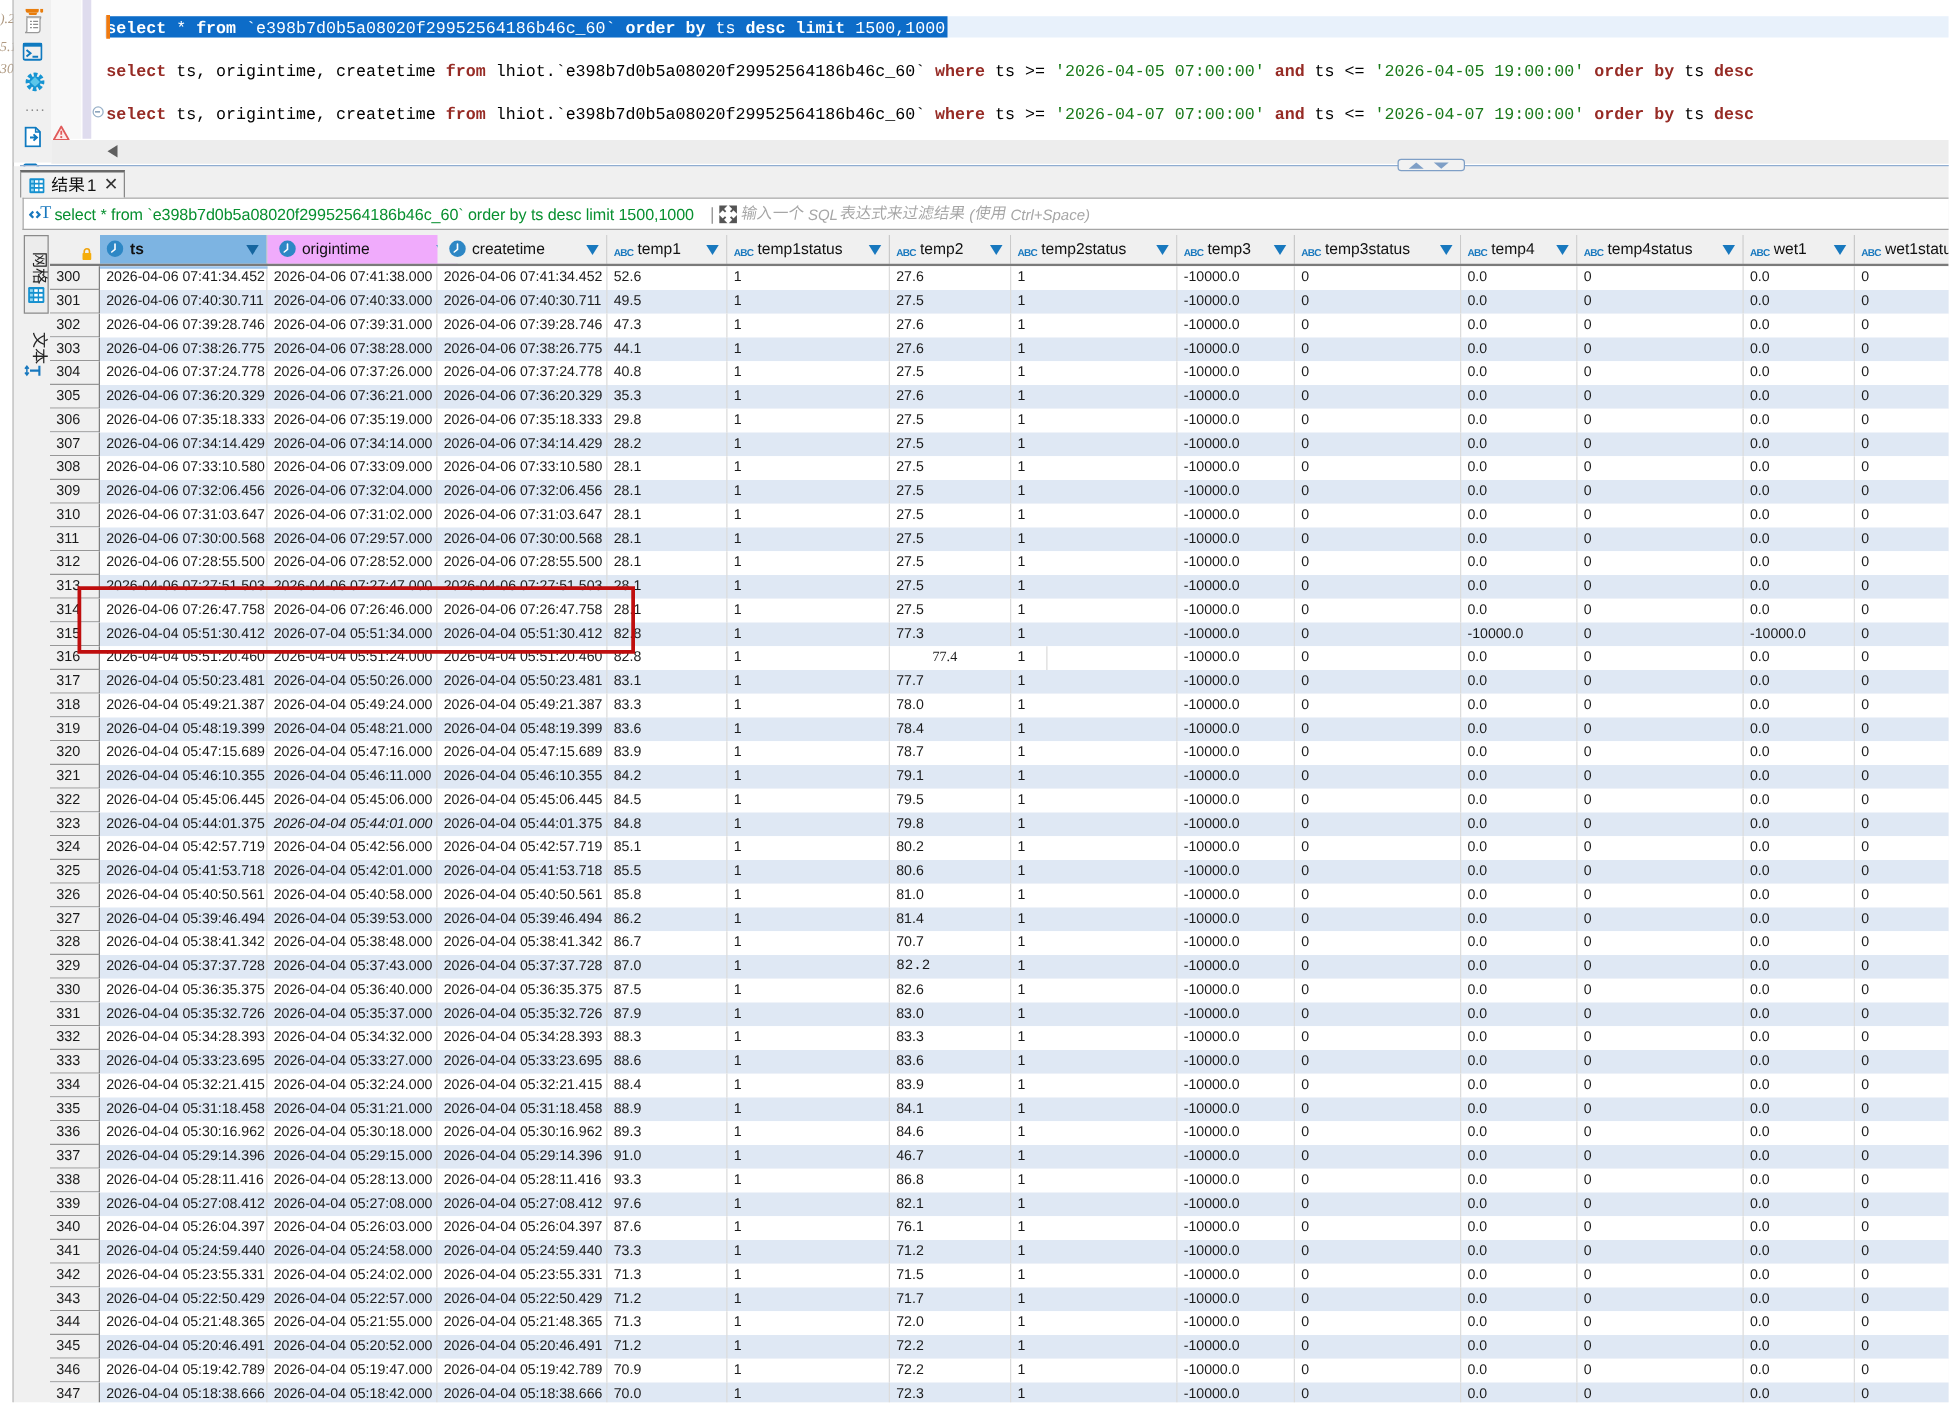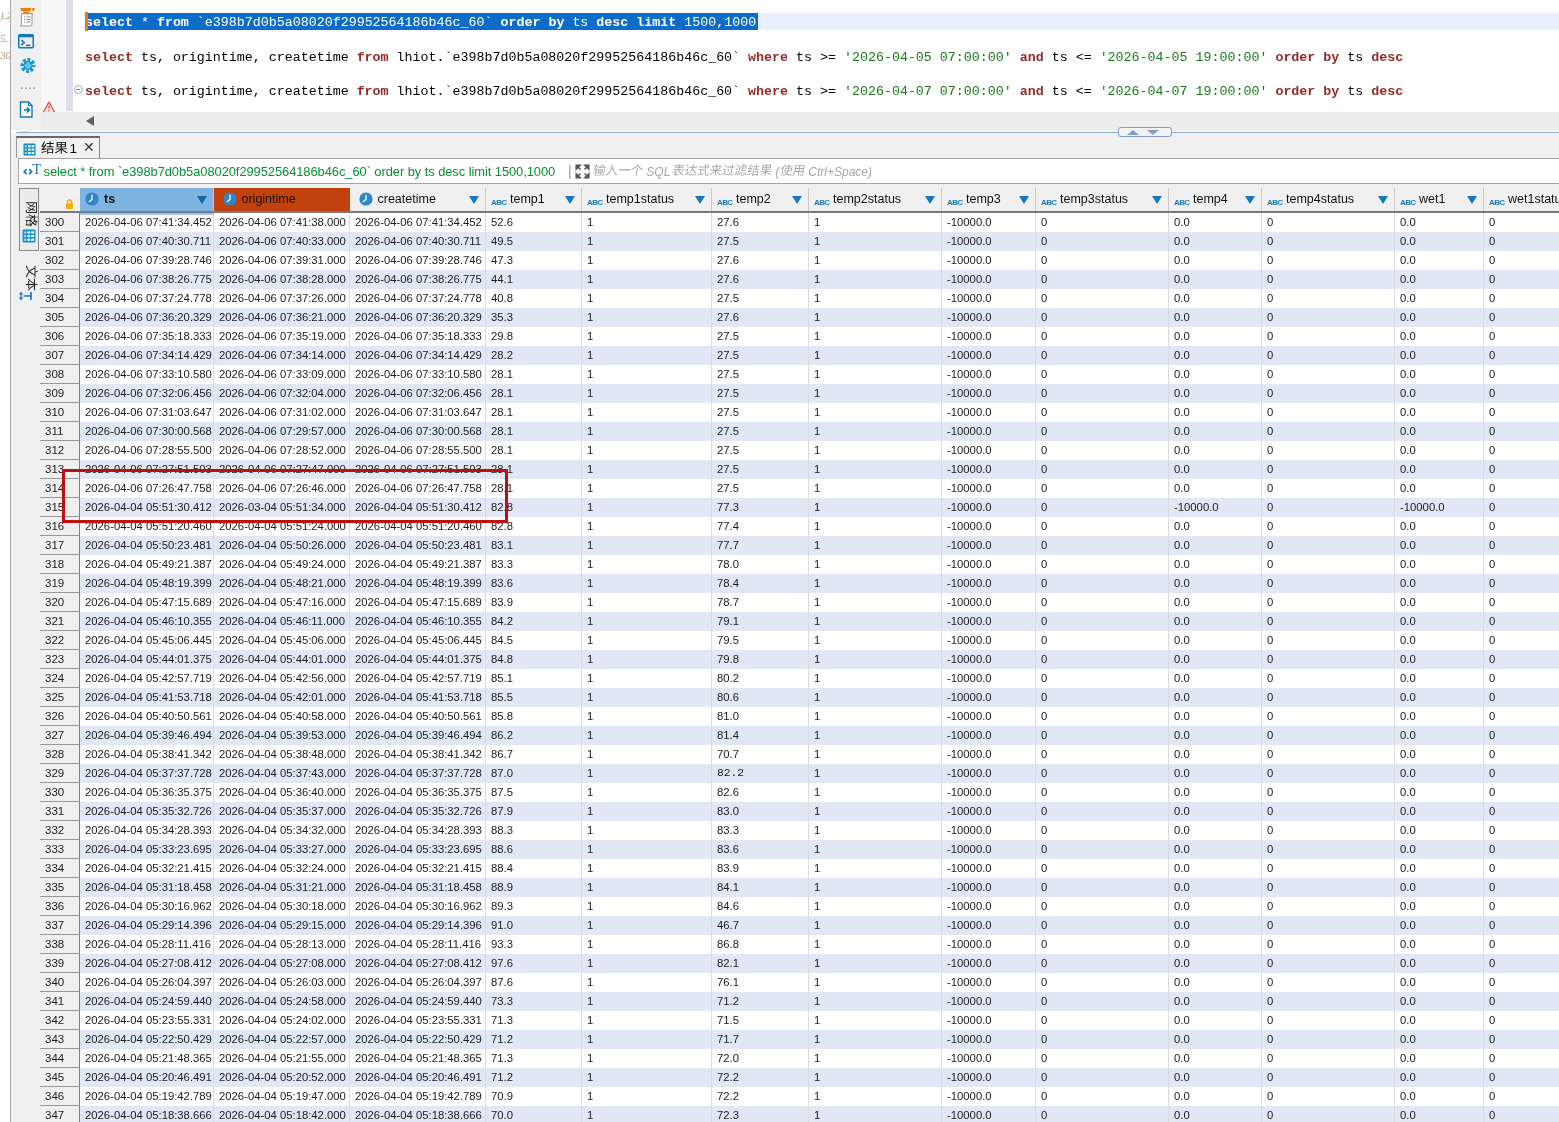--- a/index.html
+++ b/index.html
@@ -220,21 +220,21 @@
           </svg></span>
       </div>
     <div class="hc" style="left:40px;width:134px;background:#7db4e2;">
         <span class="hic" style="left:5px;"><svg width="14" height="14" viewBox="0 0 14 14">
             <circle cx="7" cy="7" r="6.6" fill="#2d87c5"></circle>
             <path d="M7 3.2 L7 7.4 L4.4 9.6" stroke="#fff" stroke-width="1.3" fill="none" stroke-linecap="round"></path>
           </svg></span>
         <span class="hlb" style="left:24px;font-weight:bold;">ts</span>
         <span class="tri" style="border-top-color:#15659f"></span>
       </div>
-      <div class="hc" style="left:174px;width:152px;background:#c2410c;">
+      <div class="hc" style="left:174px;width:152px;background:#f0abfc;">
         <span class="hic" style="left:8.5px;"><svg width="14" height="14" viewBox="0 0 14 14">
             <circle cx="7" cy="7" r="6.6" fill="#2d87c5"></circle>
             <path d="M7 3.2 L7 7.4 L4.4 9.6" stroke="#fff" stroke-width="1.3" fill="none" stroke-linecap="round"></path>
           </svg></span>
         <span class="hlb" style="left:27.5px;">origintime</span>
         <span class="tri" style="border-top-color:#1878be"></span>
       </div>
       <div class="hc" style="left:310px;width:136px;background:#f0f0f0;">
         <span class="hic" style="left:8.5px;"><svg width="14" height="14" viewBox="0 0 14 14">
             <circle cx="7" cy="7" r="6.6" fill="#2d87c5"></circle>
@@ -550,41 +550,41 @@
         <div class="dc" style="left:902px;width:94px;">-10000.0</div>
         <div class="dc" style="left:996px;width:133px;">0</div>
         <div class="dc" style="left:1129px;width:93px;">0.0</div>
         <div class="dc" style="left:1222px;width:133px;">0</div>
         <div class="dc" style="left:1355px;width:89px;">0.0</div>
         <div class="dc" style="left:1444px;width:116px;">0</div>
       </div>
       <div class="row" style="top:310.5px;background:#dfe8f4;">
         <div class="rn">315</div>
         <div class="dc" style="left:40px;width:134px;">2026-04-04 05:51:30.412</div>
-        <div class="dc" style="left:174px;width:136px;">2026-03-04 05:51:34.000</div>
+        <div class="dc" style="left:174px;width:136px;">2026-07-04 05:51:34.000</div>
         <div class="dc" style="left:310px;width:136px;">2026-04-04 05:51:30.412</div>
         <div class="dc" style="left:446px;width:96px;">82.8</div>
         <div class="dc" style="left:542px;width:130px;">1</div>
         <div class="dc" style="left:672px;width:97px;">77.3</div>
         <div class="dc" style="left:769px;width:133px;">1</div>
         <div class="dc" style="left:902px;width:94px;">-10000.0</div>
         <div class="dc" style="left:996px;width:133px;">0</div>
         <div class="dc" style="left:1129px;width:93px;">-10000.0</div>
         <div class="dc" style="left:1222px;width:133px;">0</div>
         <div class="dc" style="left:1355px;width:89px;">-10000.0</div>
         <div class="dc" style="left:1444px;width:116px;">0</div>
       </div>
       <div class="row" style="top:329.5px;background:#fff;">
         <div class="rn">316</div>
         <div class="dc" style="left:40px;width:134px;">2026-04-04 05:51:20.460</div>
         <div class="dc" style="left:174px;width:136px;">2026-04-04 05:51:24.000</div>
         <div class="dc" style="left:310px;width:136px;">2026-04-04 05:51:20.460</div>
         <div class="dc" style="left:446px;width:96px;">82.8</div>
         <div class="dc" style="left:542px;width:130px;">1</div>
-        <div class="dc" style="left:672px;width:97px;">77.4</div>
+        <div class="dc" style="left:701px;width:97px;font-family:Liberation Serif, serif;">77.4</div>
         <div class="dc" style="left:769px;width:133px;">1</div>
         <div class="dc" style="left:902px;width:94px;">-10000.0</div>
         <div class="dc" style="left:996px;width:133px;">0</div>
         <div class="dc" style="left:1129px;width:93px;">0.0</div>
         <div class="dc" style="left:1222px;width:133px;">0</div>
         <div class="dc" style="left:1355px;width:89px;">0.0</div>
         <div class="dc" style="left:1444px;width:116px;">0</div>
       </div>
       <div class="row" style="top:348.5px;background:#dfe8f4;">
         <div class="rn">317</div>
@@ -678,21 +678,21 @@
         <div class="dc" style="left:902px;width:94px;">-10000.0</div>
         <div class="dc" style="left:996px;width:133px;">0</div>
         <div class="dc" style="left:1129px;width:93px;">0.0</div>
         <div class="dc" style="left:1222px;width:133px;">0</div>
         <div class="dc" style="left:1355px;width:89px;">0.0</div>
         <div class="dc" style="left:1444px;width:116px;">0</div>
       </div>
       <div class="row" style="top:462.5px;background:#dfe8f4;">
         <div class="rn">323</div>
         <div class="dc" style="left:40px;width:134px;">2026-04-04 05:44:01.375</div>
-        <div class="dc" style="left:174px;width:136px;">2026-04-04 05:44:01.000</div>
+        <div class="dc" style="left:174px;width:136px;font-style:italic;">2026-04-04 05:44:01.000</div>
         <div class="dc" style="left:310px;width:136px;">2026-04-04 05:44:01.375</div>
         <div class="dc" style="left:446px;width:96px;">84.8</div>
         <div class="dc" style="left:542px;width:130px;">1</div>
         <div class="dc" style="left:672px;width:97px;">79.8</div>
         <div class="dc" style="left:769px;width:133px;">1</div>
         <div class="dc" style="left:902px;width:94px;">-10000.0</div>
         <div class="dc" style="left:996px;width:133px;">0</div>
         <div class="dc" style="left:1129px;width:93px;">0.0</div>
         <div class="dc" style="left:1222px;width:133px;">0</div>
         <div class="dc" style="left:1355px;width:89px;">0.0</div>

